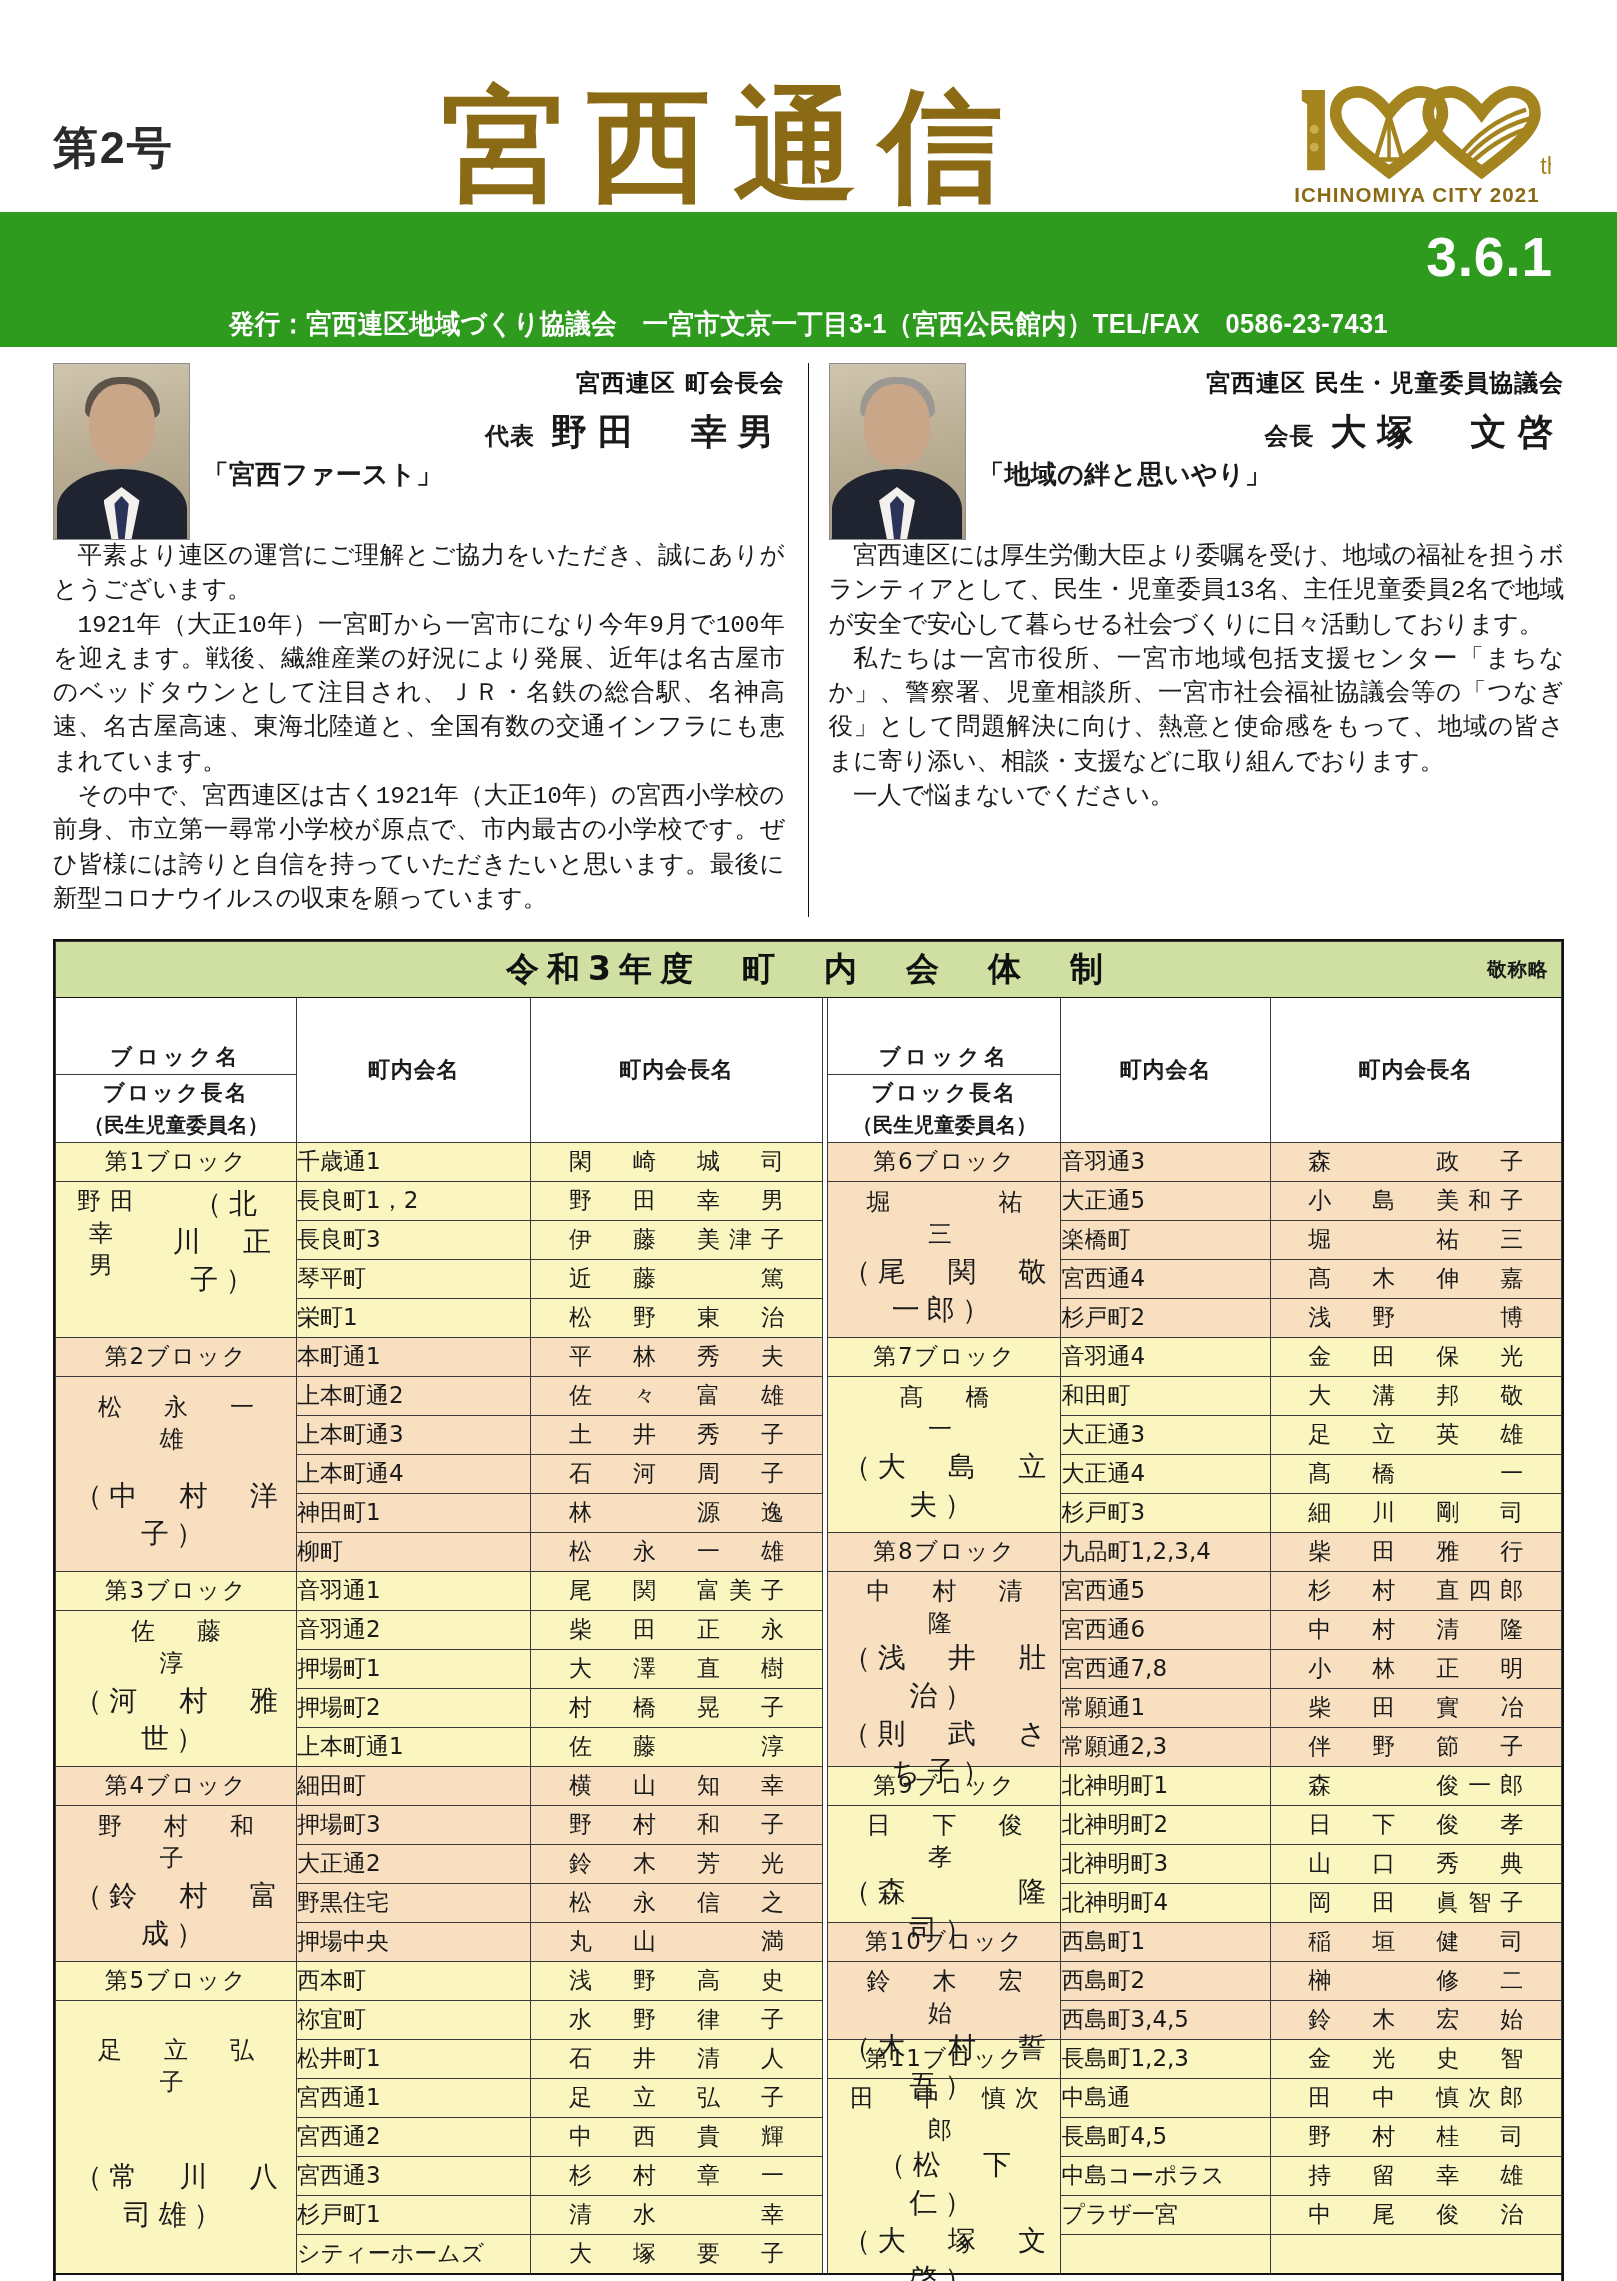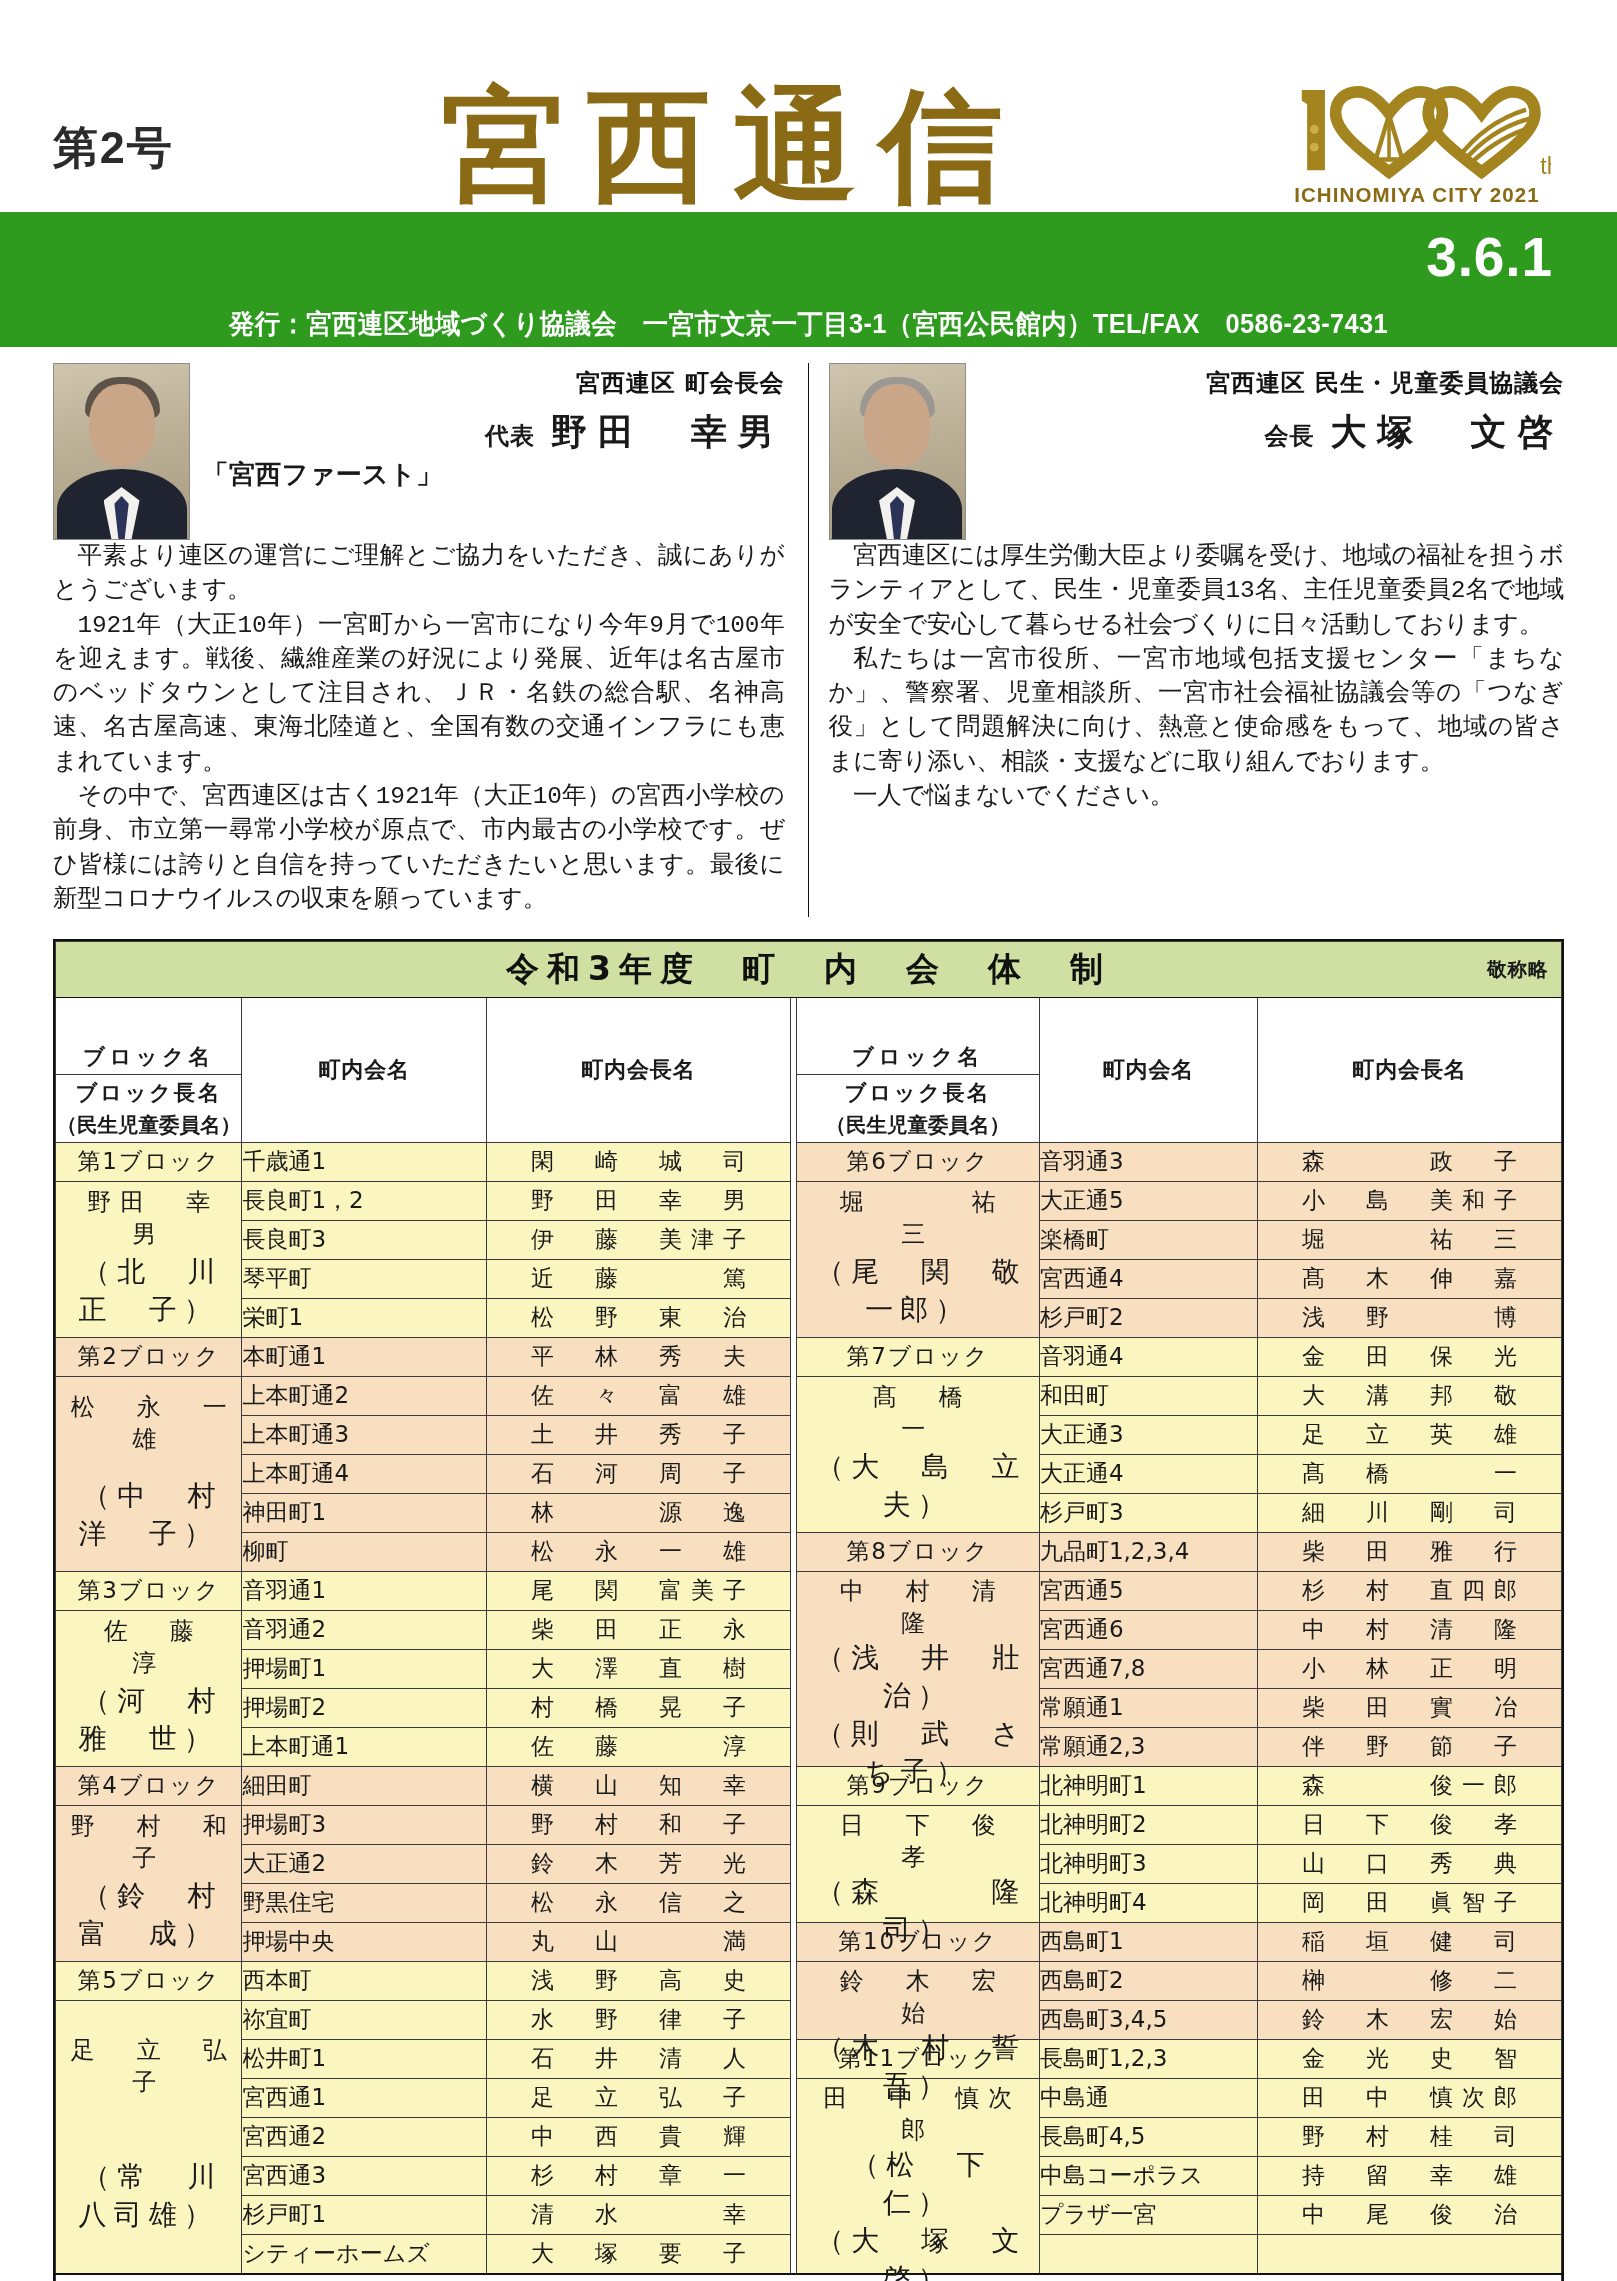--- a/index.html
+++ b/index.html
@@ -418,20 +418,21 @@
         <div class="body"></div>
           <div class="shirt"></div>
           <div class="tie"></div>
       </div>
       <div class="art-titlebox">
         <div class="org-name">宮西連区 民生・児童委員協議会</div>
         <div class="person-line">
           <span class="person-role">会長</span>
           <span class="person-name">大塚　文啓</span>
         </div>
+        <div class="art-subtitle" style="text-align:left">「地域の絆と思いやり」</div>
       </div>
     </div>
     <div class="art-body clearfix">
       <p class="flow-top">宮西連区には厚生労働大臣より委嘱を受け、地域の福祉を担うボランティアとして、民生・児童委員13名、主任児童委員2名で地域が安全で安心して暮らせる社会づくりに日々活動しております。</p>
       <p>私たちは一宮市役所、一宮市地域包括支援センター「まちなか」、警察署、児童相談所、一宮市社会福祉協議会等の「つなぎ役」として問題解決に向け、熱意と使命感をもって、地域の皆さまに寄り添い、相談・支援などに取り組んでおります。</p>
       <p>一人で悩まないでください。</p>
     </div>
   </div>
 
 </div>
@@ -458,21 +459,21 @@
             <div class="l1">ブロック名</div>
             <div class="l2">ブロック長名</div>
             <div class="l3">（民生児童委員名）</div>
           </td>
           <td class="hdr-cell w-town">町内会名</td>
           <td class="hdr-cell w-chief">町内会長名</td>
         </tr>
         <tr>
           <td class="w-block row-y-bg" rowspan="5" style="background:#fbf6bf;vertical-align:top;padding:0">
             <div class="cell c-blockname" style="display:flex;align-items:center;justify-content:center;border-bottom:0.9px solid #3a3a3a;height:38px">第1ブロック</div>
-            <div style="height:151px;display:flex;flex-direction:column;justify-content:space-around;padding:2.7px 0;box-sizing:border-box">
+            <div style="height:151px;display:flex;justify-content:space-around;padding:2.7px 0;box-sizing:border-box">
               <div class="c-leader">野田　幸　男</div>
               <div class="c-minsei">（北　川　正　子）</div>
             </div>
           </td>
           <td class="cell c-town w-town" style="background:#fbf6bf">千歳通1</td>
           <td class="cell c-chief w-chief" style="background:#fbf6bf">閑　崎　城　司</td>
           <td class="col-gap"></td>
           <td class="w-block" rowspan="5" style="background:#f7dfc0;vertical-align:top;padding:0">
             <div class="cell c-blockname" style="display:flex;align-items:center;justify-content:center;border-bottom:0.9px solid #3a3a3a;height:38px">第6ブロック</div>
             <div style="height:151px;display:flex;flex-direction:column;justify-content:space-around;padding:2.7px 0;box-sizing:border-box">

